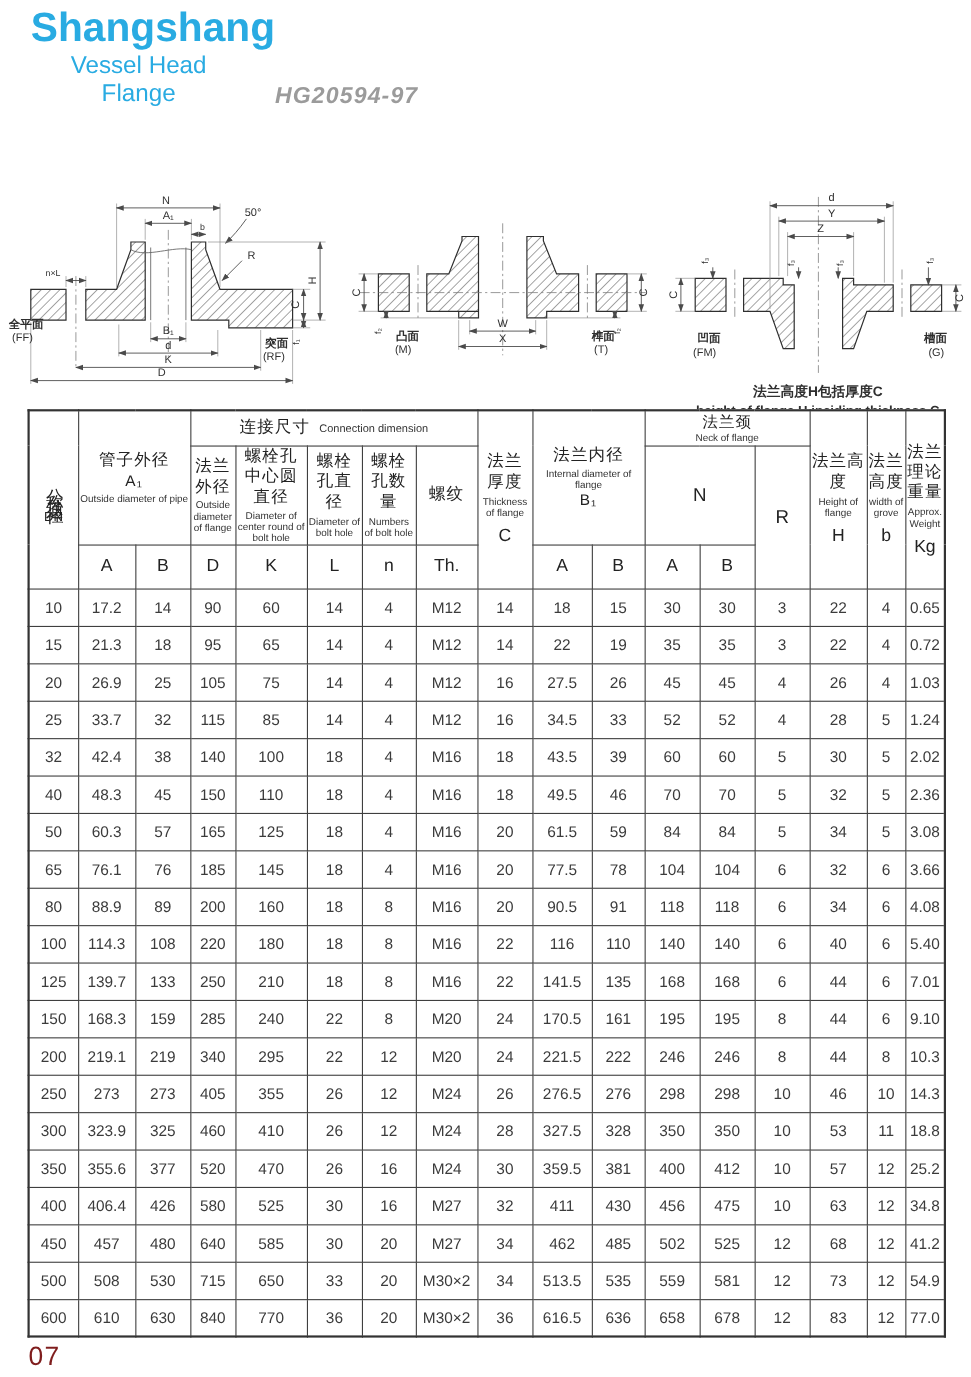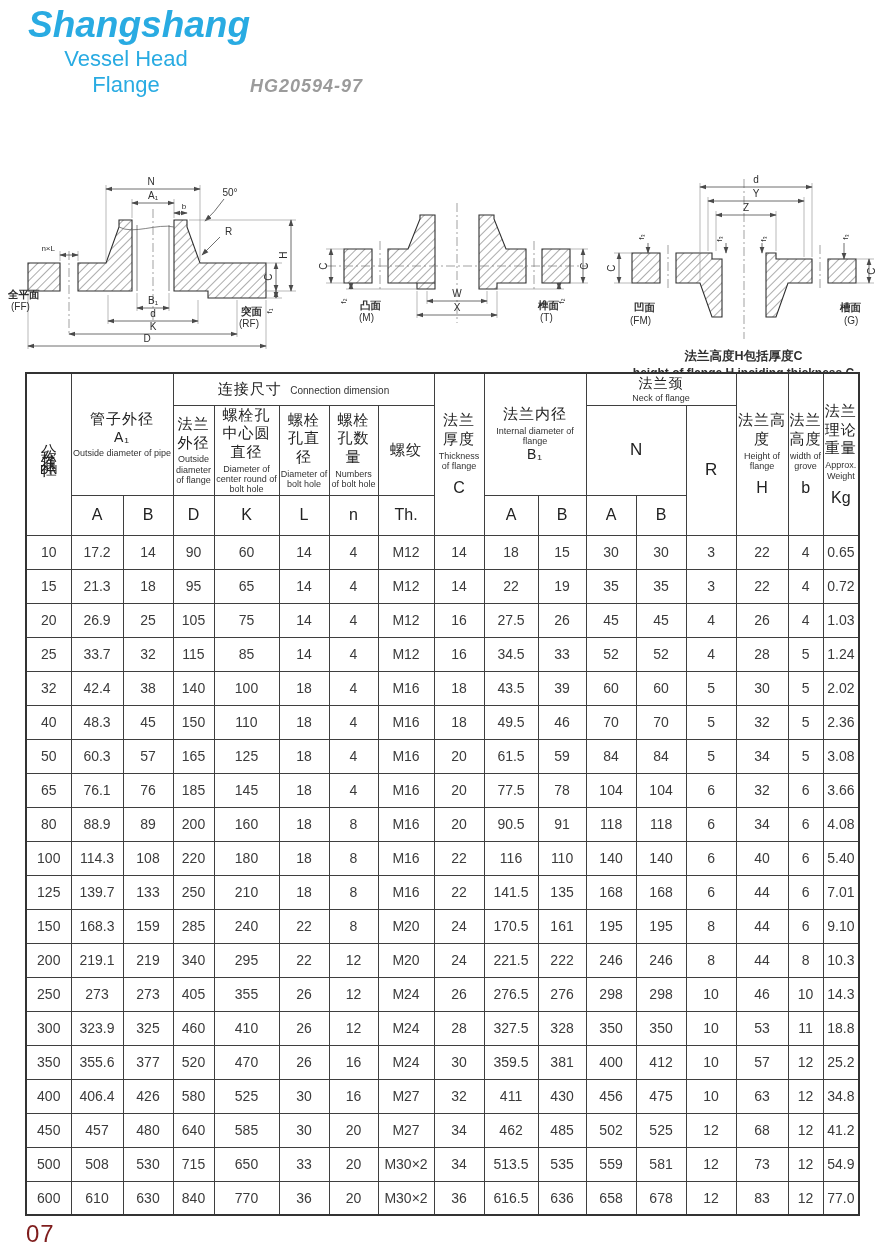--- a/index.html
+++ b/index.html
@@ -2,24 +2,24 @@
 <html><head>
 <meta charset="utf-8">
 <style>
   * { margin:0; padding:0; box-sizing:border-box; }
   html,body { background:#ffffff; }
   body { width:883px; height:1252px; font-family:"Liberation Sans", sans-serif; color:#3a3a3a; position:relative; }
   .page { position:relative; width:883px; height:1252px; overflow:hidden; background:#fff; }
 
   
   .logo { position:absolute; left:28px; top:4px; width:196px; text-align:center; color:#29abe2; }
-  .logo-main { font-size:37px; font-weight:bold; font-style:italic; letter-spacing:0px; }
+  .logo-main { font-size:37px; font-weight:bold; letter-spacing:0px; }
   .logo-sub { font-size:22px; margin-top:0px; letter-spacing:0px; }
   .title { position:absolute; left:247px; top:28px; font-size:30px; color:#333; letter-spacing:0.5px; white-space:pre; }
-  .std { position:absolute; left:250px; top:76px; font-size:18px; font-weight:bold; font-style:italic; color:#9b9b9b; letter-spacing:1px; }
+  .std { position:absolute; left:250px; top:76px; font-size:21px; font-weight:bold; font-style:italic; color:#9b9b9b; letter-spacing:1px; }
   .sub-en { position:absolute; right:6px; top:74px; font-size:19px; color:#3a3a3a; }
 
   
   .drawings { position:absolute; left:0; top:165px; width:883px; height:200px; }
   .dwg { position:absolute; }
   .dwg1 { left:8px;  top:0px; }
   .dwg2 { left:312px; top:26px; }
   .dwg3 { left:604px; top:6px; }
   .dwg-caption { position:absolute; left:604px; top:183px; width:279px; text-align:center; font-weight:bold; color:#2f2f2f; }
   .dwg-caption .c1 { font-size:12.5px; }

